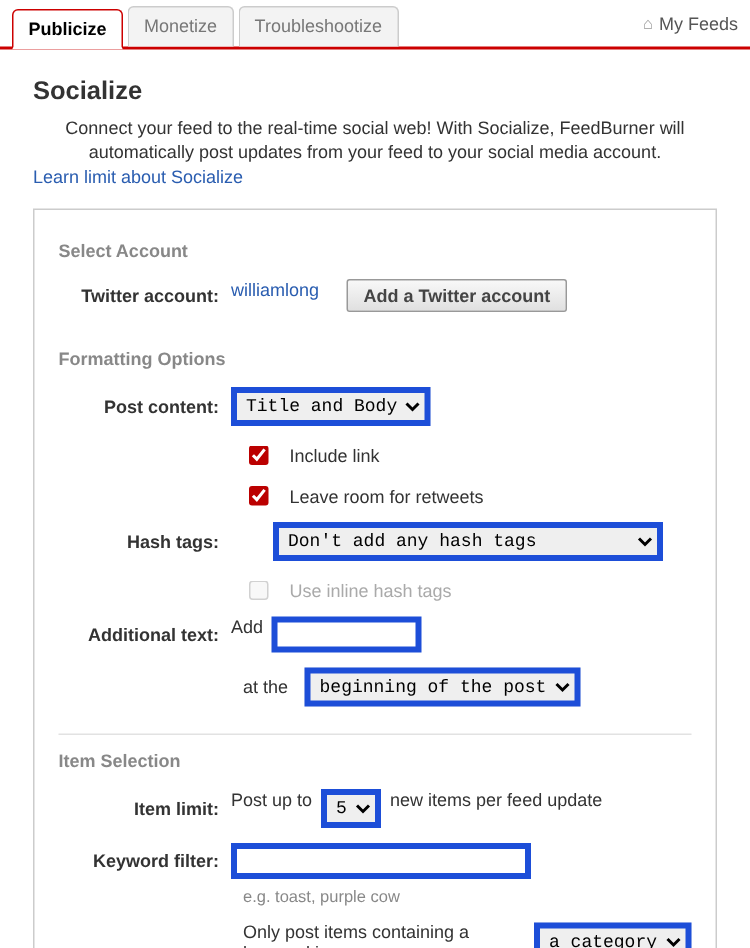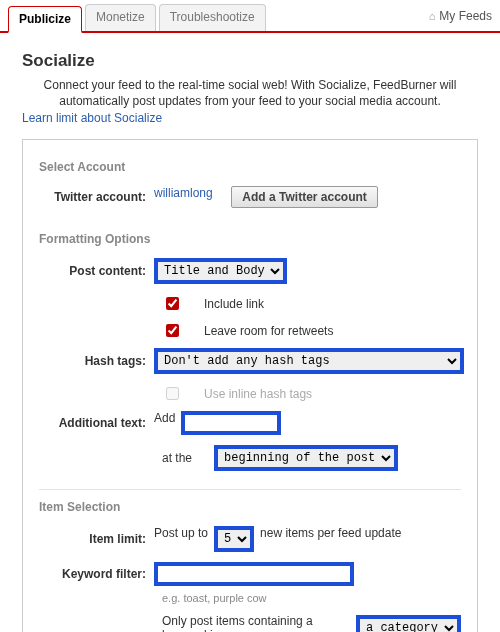--- a/index.html
+++ b/index.html
@@ -129,34 +129,35 @@
     font-family: "Courier New", monospace;
     font-size: 12px;
     border: 4px solid #1d4ed8;
     background: #fff;
     padding: 1px 2px;
   }
   select {
     background: #efefef;
   }
   select.wide {
-    width: 310px;
+    width: 260px;
+    margin-left: 28px;
   }
   input[type="text"].short {
     width: 100px;
   }
   input[type="text"].med {
     width: 200px;
   }
   .sub-row {
     margin-left: 123px;
     margin-bottom: 8px;
     display: flex;
     align-items: center;
-    gap: 22px;
+    gap: 11px;
     font-size: 12px;
     color: #333;
   }
   .sub-row.disabled {
     color: #aaa;
   }
   .hint {
     margin-left: 123px;
     font-size: 11px;
     color: #888;

